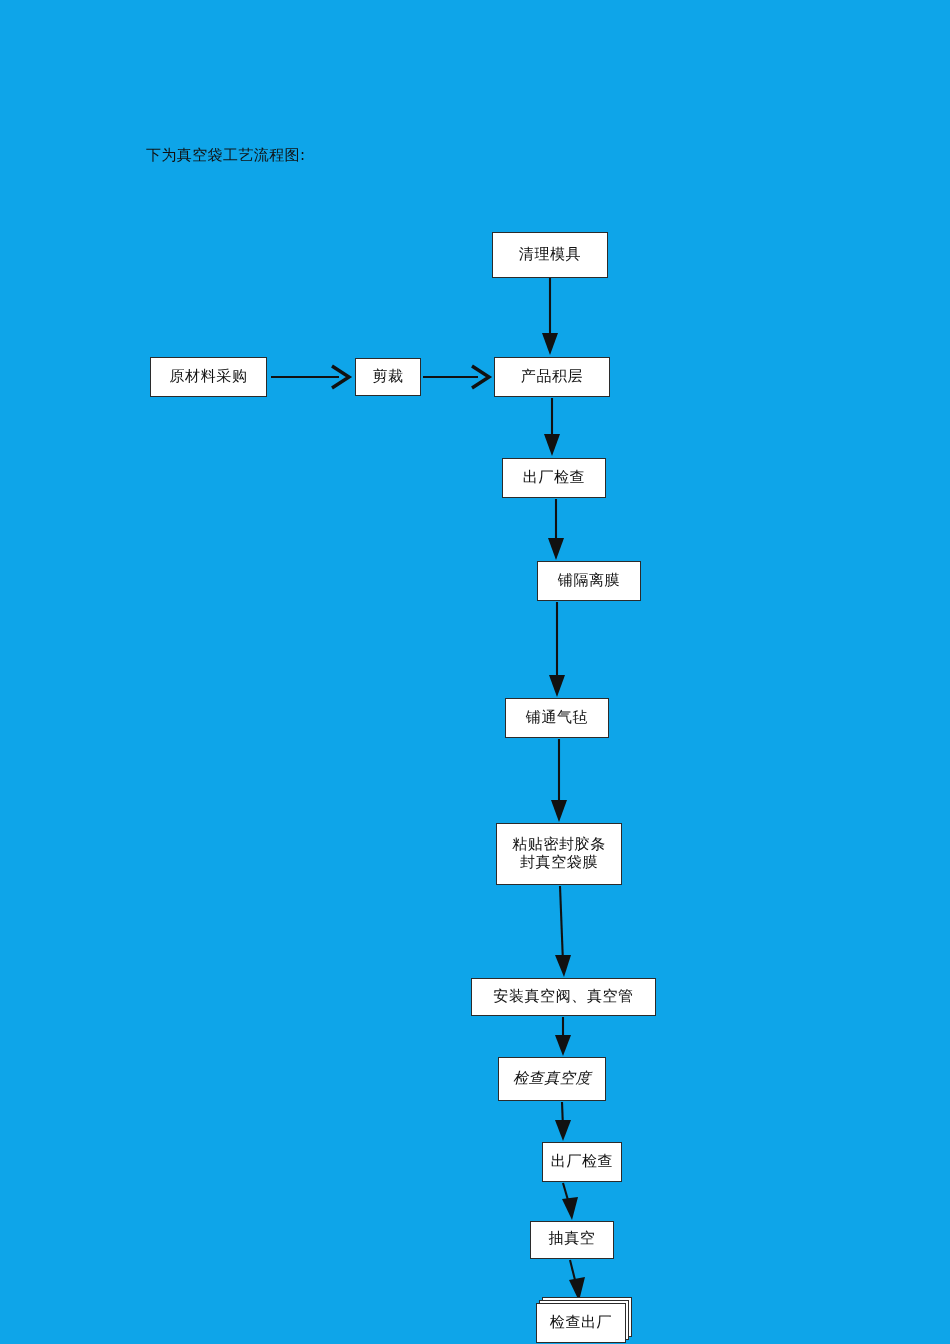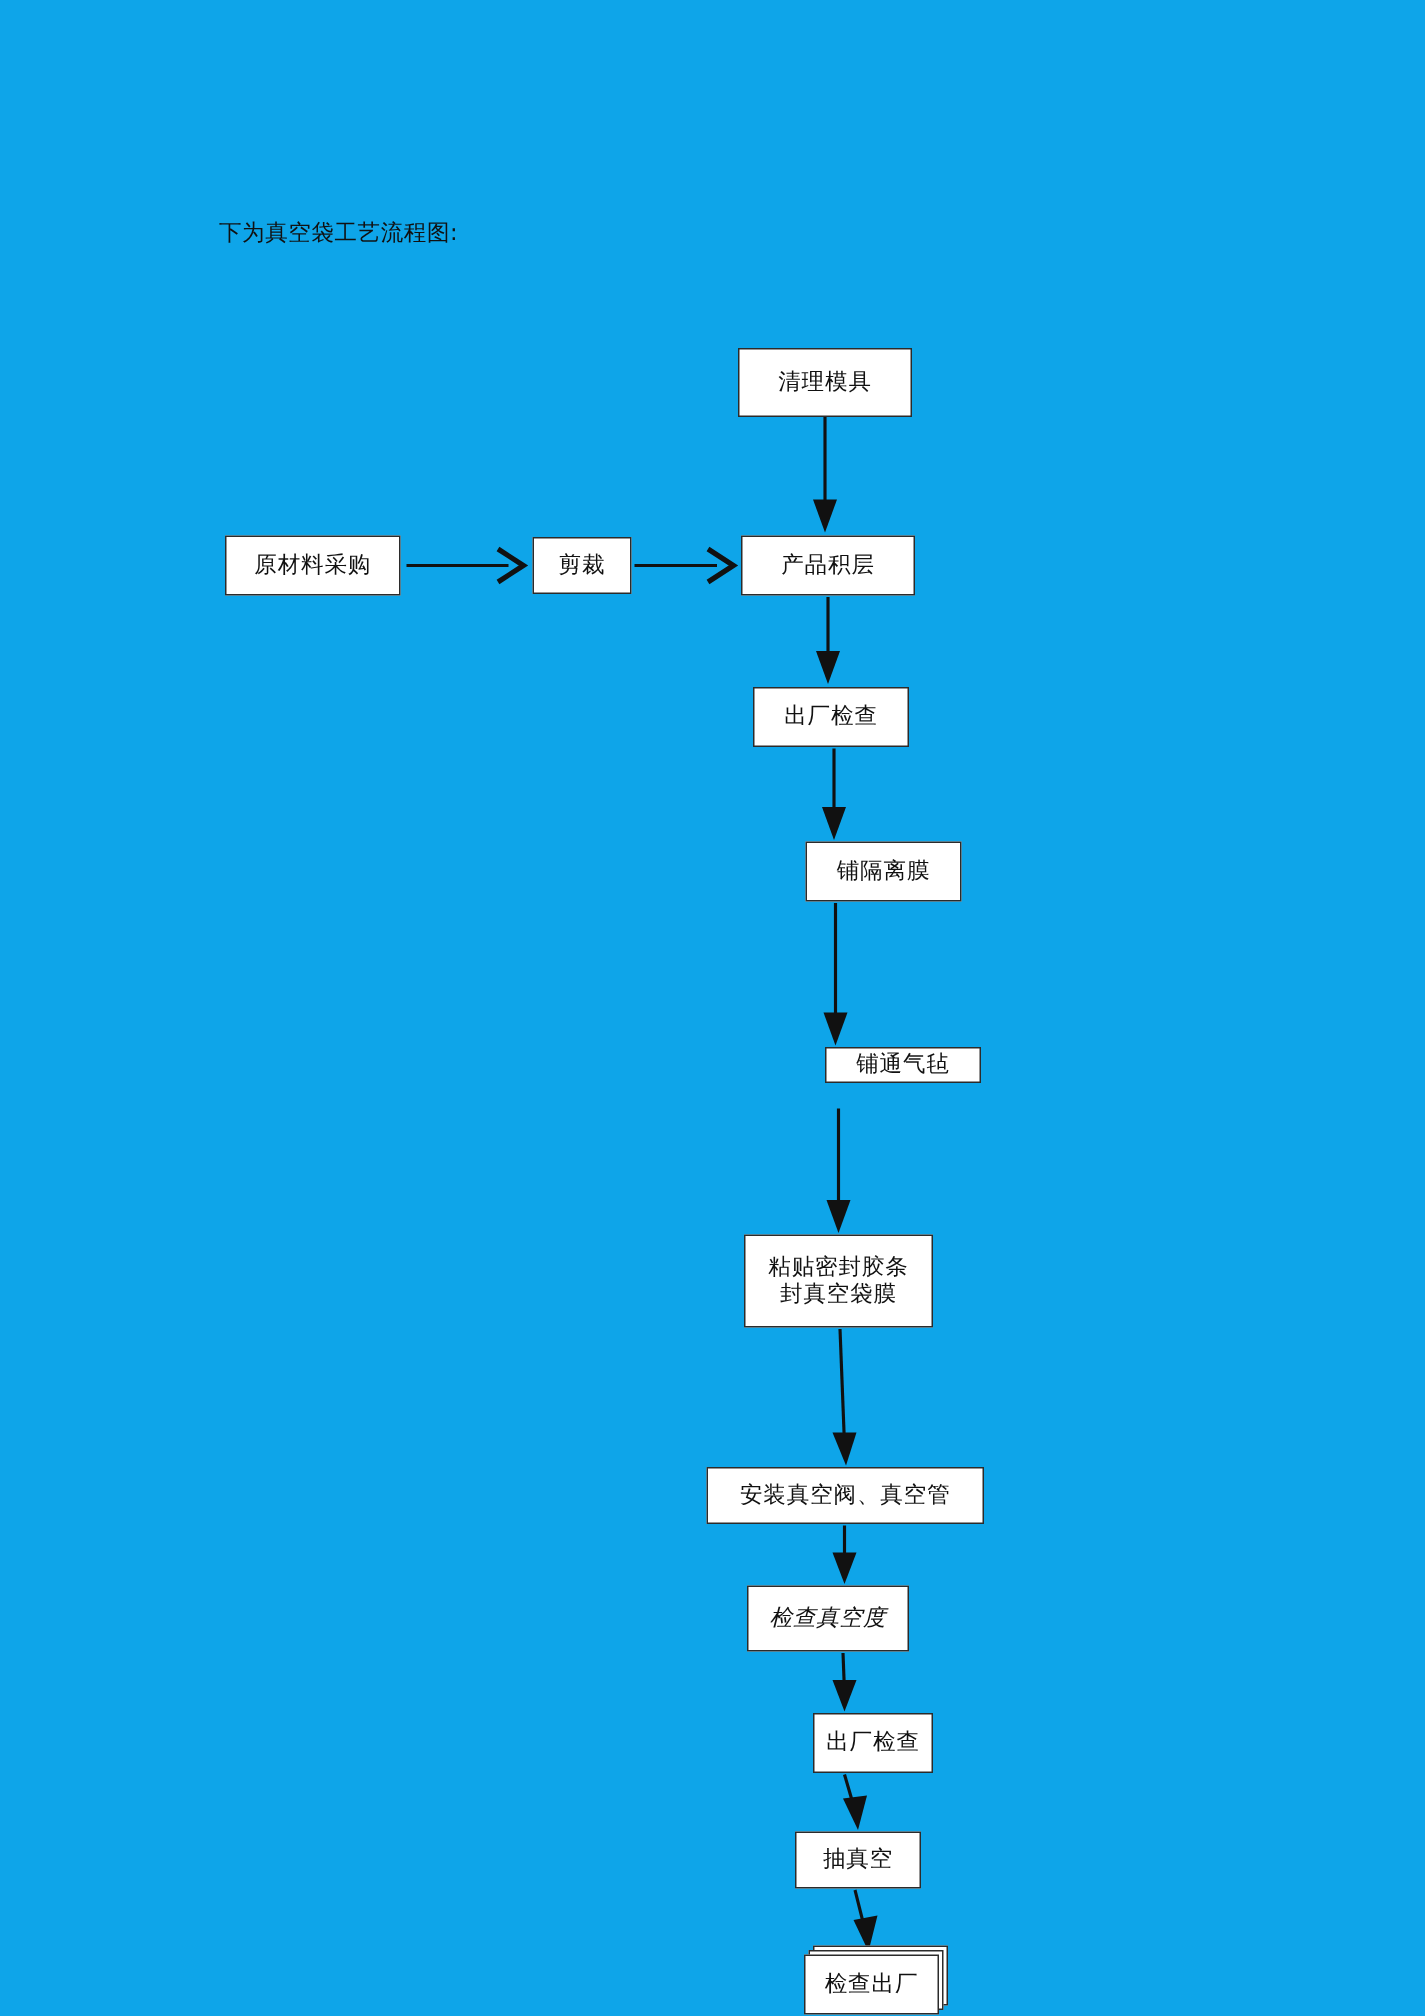--- a/index.html
+++ b/index.html
@@ -173,42 +173,42 @@
   </div>
 
   <div class="node" style="left:502px; top:458px; width:104px; height:40px;">
     <span class="node-text">出厂检查</span>
   </div>
 
   <div class="node" style="left:503px; top:561px; width:104px; height:40px;margin-left:34px;">
     <span class="node-text">铺隔离膜</span>
   </div>
 
-  <div class="node" style="left:505px; top:698px; width:104px; height:24px;margin-left:45px;">
+  <div class="node" style="left:505px; top:698px; width:104px; height:40px;">
     <span class="node-text">铺通气毡</span>
   </div>
 
   <div class="node" style="left:496px; top:823px; width:126px; height:62px;">
     <span class="node-text">粘贴密封胶条
 封真空袋膜</span>
   </div>
 
   <div class="node" style="left:471px; top:978px; width:185px; height:38px;">
     <span class="node-text">安装真空阀、真空管</span>
   </div>
 
   <div class="node" style="left:498px; top:1057px; width:108px; height:44px;font-style:italic;">
     <span class="node-text">检查真空度</span>
   </div>
 
   <div class="node" style="left:542px; top:1142px; width:80px; height:40px;">
     <span class="node-text">出厂检查</span>
   </div>
 
-  <div class="node" style="left:530px; top:1221px; width:84px; height:38px;">
+  <div class="node" style="left:530px; top:1221px; width:84px; height:38px;font-family:Liberation Mono, monospace;">
     <span class="node-text">抽真空</span>
   </div>
 
   <div class="stack-layer" style="left:542px; top:1297px; width:90px; height:40px;"></div>
   <div class="stack-layer" style="left:539px; top:1300px; width:90px; height:40px;"></div>
 
   <div class="node stacked" style="left:536px; top:1303px; width:90px; height:40px;">
     <span class="node-text">检查出厂</span>
   </div>
 

